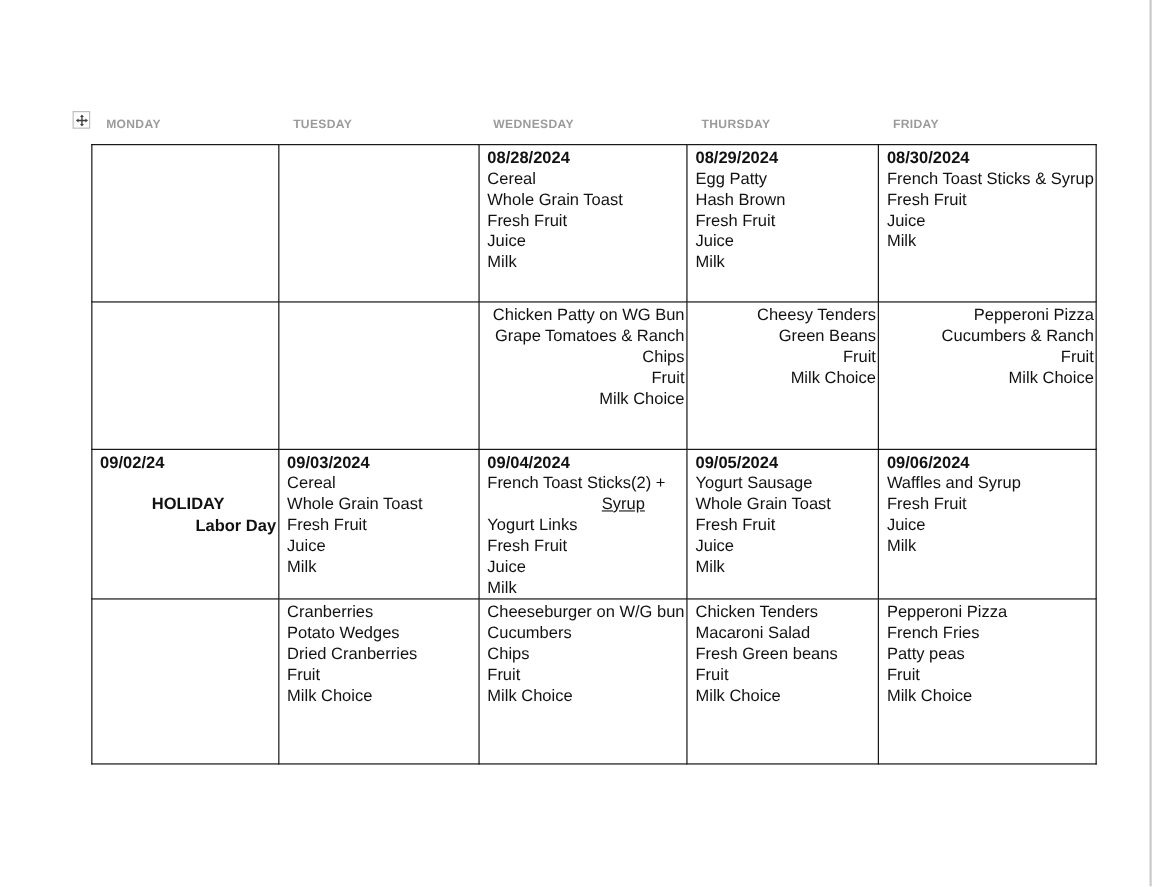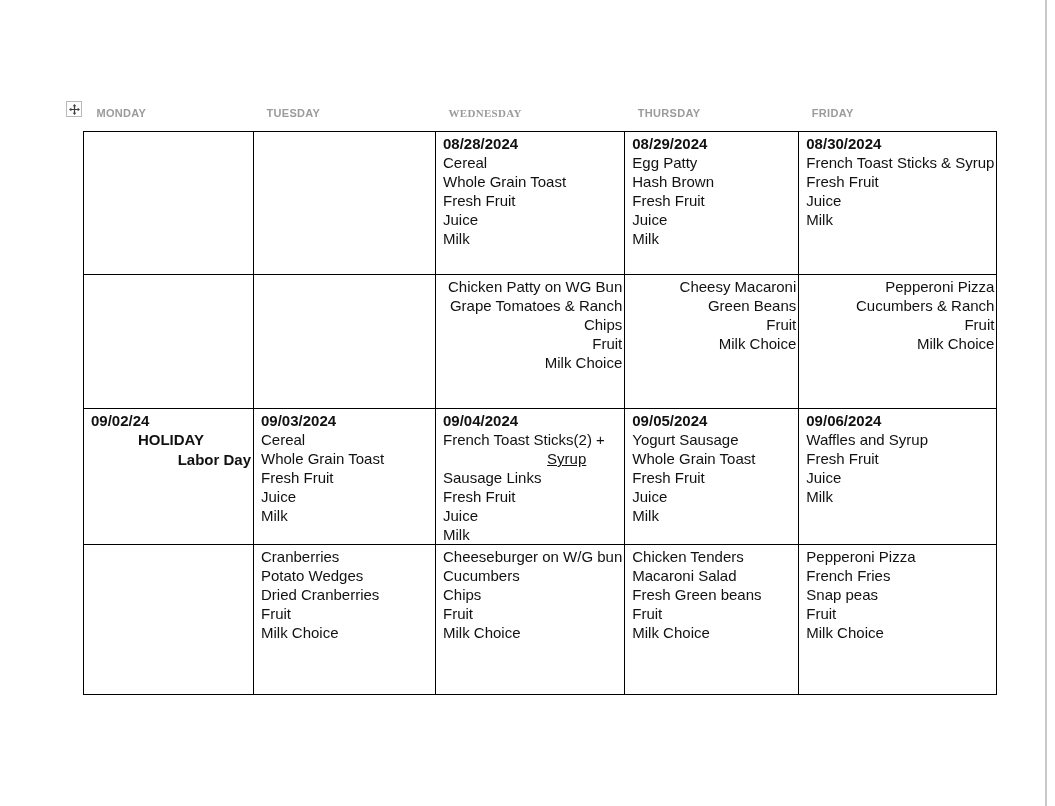--- a/index.html
+++ b/index.html
@@ -76,20 +76,21 @@
     white-space: nowrap;
   }
   .menu-line { white-space: nowrap; }
   .menu-line.align-right {
     text-align: right;
     padding-right: 36px;
     white-space: nowrap;
     text-decoration: underline;
   }
   .holiday-block {
+    margin-top: 19px;
     text-align: center;
     font-weight: bold;
   }
   .holiday-title { line-height: 20px; }
   .holiday-subtitle { line-height: 20px; text-align: right; }
 </style>
 </head>
 <body>
 
 <div class="table-handle">
@@ -105,21 +106,21 @@
     <col class="c1">
       <col class="c2">
       <col class="c3">
       <col class="c4">
       <col class="c5">
   </colgroup>
   <thead>
       <tr>
         <th style="color: rgb(155, 155, 155);">MONDAY</th>
         <th style="color: rgb(155, 155, 155);">TUESDAY</th>
-        <th style="color: rgb(155, 155, 155); font-family: Liberation Serif, serif;">WEDNESDAY</th>
+        <th style="color: rgb(155, 155, 155);">WEDNESDAY</th>
         <th style="color: rgb(155, 155, 155);">THURSDAY</th>
         <th style="color: rgb(155, 155, 155);">FRIDAY</th>
       </tr>
     </thead>
   <tbody>
       <tr>
         <td></td>
         <td></td>
         <td>
           <div class="cell-date">08/28/2024</div>
@@ -149,21 +150,21 @@
         <td></td>
         <td></td>
         <td>
           <div class="menu-line">Chicken Patty on WG Bun</div>
           <div class="menu-line">Grape Tomatoes &amp; Ranch</div>
           <div class="menu-line">Chips</div>
           <div class="menu-line">Fruit</div>
           <div class="menu-line">Milk Choice</div>
         </td>
         <td>
-          <div class="menu-line">Cheesy Macaroni</div>
+          <div class="menu-line">Cheesy Tenders</div>
           <div class="menu-line">Green Beans</div>
           <div class="menu-line">Fruit</div>
           <div class="menu-line">Milk Choice</div>
         </td>
         <td>
           <div class="menu-line">Pepperoni Pizza</div>
           <div class="menu-line">Cucumbers &amp; Ranch</div>
           <div class="menu-line">Fruit</div>
           <div class="menu-line">Milk Choice</div>
         </td>
@@ -181,21 +182,21 @@
           <div class="menu-line">Cereal</div>
           <div class="menu-line">Whole Grain Toast</div>
           <div class="menu-line">Fresh Fruit</div>
           <div class="menu-line">Juice</div>
           <div class="menu-line">Milk</div>
         </td>
         <td>
           <div class="cell-date">09/04/2024</div>
           <div class="menu-line">French Toast Sticks(2) +</div>
           <div class="menu-line align-right">Syrup</div>
-          <div class="menu-line">Sausage Links</div>
+          <div class="menu-line">Yogurt Links</div>
           <div class="menu-line">Fresh Fruit</div>
           <div class="menu-line">Juice</div>
           <div class="menu-line">Milk</div>
         </td>
         <td>
           <div class="cell-date">09/05/2024</div>
           <div class="menu-line">Yogurt Sausage</div>
           <div class="menu-line">Whole Grain Toast</div>
           <div class="menu-line">Fresh Fruit</div>
           <div class="menu-line">Juice</div>
@@ -228,21 +229,21 @@
         <td>
           <div class="menu-line">Chicken Tenders</div>
           <div class="menu-line">Macaroni Salad</div>
           <div class="menu-line">Fresh Green beans</div>
           <div class="menu-line">Fruit</div>
           <div class="menu-line">Milk Choice</div>
         </td>
         <td>
           <div class="menu-line">Pepperoni Pizza</div>
           <div class="menu-line">French Fries</div>
-          <div class="menu-line">Snap peas</div>
+          <div class="menu-line">Patty peas</div>
           <div class="menu-line">Fruit</div>
           <div class="menu-line">Milk Choice</div>
         </td>
       </tr>
     </tbody>
 </table>
 
 <div class="page-right-edge"></div>
 
 </body></html>

